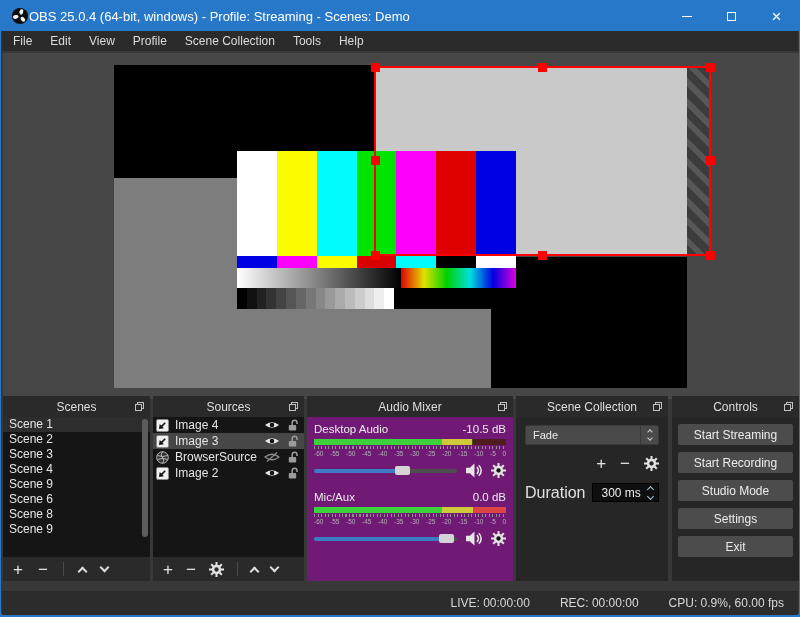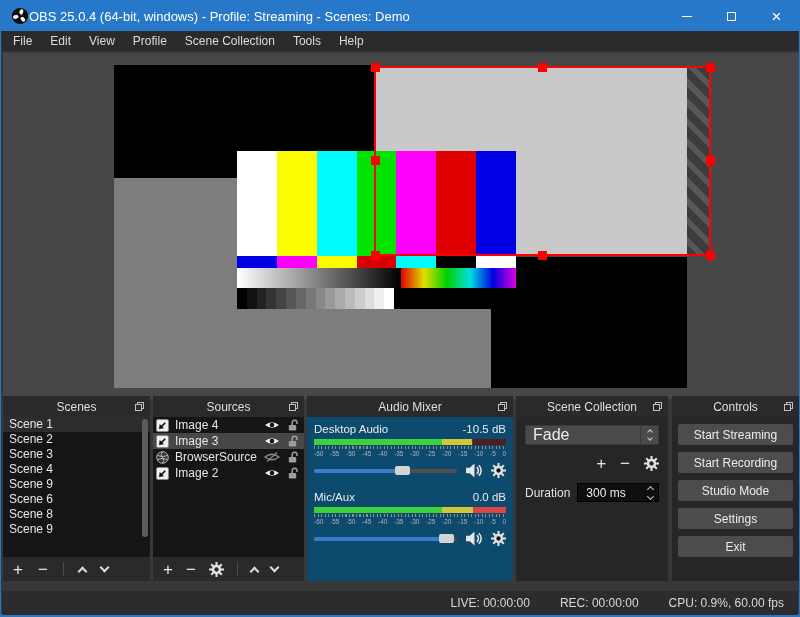--- a/index.html
+++ b/index.html
@@ -64,44 +64,44 @@
   .scene-row.selected { background:#2d2d2d; }
   .scrollbar { position:absolute; right:2px; top:2px; width:6px; height:118px; background:#5c5c5c; border-radius:3px; }
   .source-row { height:16px; display:flex; align-items:center; padding:0 4px 0 3px; font-size:12px; color:#e6e6e6; gap:6px; }
   .source-row.selected { background:#474747; }
   .src-icon { width:13px; height:13px; display:inline-flex; flex:none; }
   .src-name { flex:1; white-space:nowrap; overflow:hidden; }
   .eye-wrap { width:18px; display:inline-flex; justify-content:center; flex:none; }
   .lock-wrap { width:13px; display:inline-flex; justify-content:center; flex:none; }
 
   
-  .mixer-body { flex:1; background:#0c4a6e; padding:6px 7px; }
+  .mixer-body { flex:1; background:#701a75; padding:6px 7px; }
   .ch-head { display:flex; justify-content:space-between; font-size:11.5px; color:#ececec; height:14px; }
   .meter { height:6px; margin-top:2px; position:relative; }
   .meter-dim { position:absolute; right:0; top:0; bottom:0; background:rgba(12,12,12,0.68); }
   .minor-ticks { height:3px; margin-top:1px; background:repeating-linear-gradient(90deg,#8f8f8f 0 1px,transparent 1px 3.5px); }
   .ticks { display:flex; justify-content:space-between; font-size:6.5px; color:#b2b2b2; margin-top:1px; }
   .slider-row { display:flex; align-items:center; gap:8px; margin-top:6px; height:15px; }
   .slider { flex:1; height:4px; background:#4f4f4f; border-radius:2px; position:relative; }
   .slider-fill { position:absolute; left:0; top:0; bottom:0; background:#3b7cc4; border-radius:2px; }
   .slider-handle { position:absolute; width:15px; height:9px; background:#d4d4d4; border-radius:2px; top:-2.5px; }
   .channel + .channel { margin-top:13px; }
   .icon-btn { display:inline-flex; align-items:center; }
 
   
   .trans-body { flex:1; padding:8px 9px; }
   .combo { height:20px; background:#4a4a4a; border:1px solid #3a3a3a; border-radius:2px; display:flex; align-items:center; }
-  .combo-text { flex:1; font-size:16px; padding-left:7px; color:#ececec; }
+  .combo-text { flex:1; font-size:11px; padding-left:7px; color:#ececec; }
   .combo-arrows { width:18px; border-left:1px solid #3a3a3a; height:100%; display:flex; flex-direction:column; align-items:center; justify-content:center; gap:2px; }
   .chev-sm { display:inline-block; width:4px; height:4px; border-right:1.5px solid #cfcfcf; border-bottom:1.5px solid #cfcfcf; }
   .chev-sm.up { transform:rotate(-135deg); }
   .chev-sm.down { transform:rotate(45deg); }
   .trans-icons { display:flex; justify-content:flex-end; align-items:center; gap:14px; margin-top:9px; height:18px; }
   .dur-row { display:flex; align-items:center; margin-top:11px; gap:7px; }
-  .dur-label { font-size:12px; color:#e0e0e0; }
+  .dur-label { font-size:16px; color:#e0e0e0; }
   .spinbox { flex:1; height:19px; background:#0f0f0f; border:1px solid #000; display:flex; align-items:center; }
   .spin-value { flex:1; font-size:12px; padding-left:8px; color:#ececec; }
   .spin-arrows { width:16px; display:flex; flex-direction:column; align-items:center; gap:2px; }
   .chev-spin { display:inline-block; width:5px; height:5px; border-right:1.6px solid #a9c9df; border-bottom:1.6px solid #a9c9df; }
   .chev-spin.up { transform:rotate(-135deg); }
   .chev-spin.down { transform:rotate(45deg); }
 
   
   .controls-body { flex:1; padding:7px 6px; }
   .ctl-btn { height:21px; background:#4c4c4c; border-radius:2px; margin-bottom:7px; display:flex; align-items:center; justify-content:center; font-size:12px; color:#ececec; }

